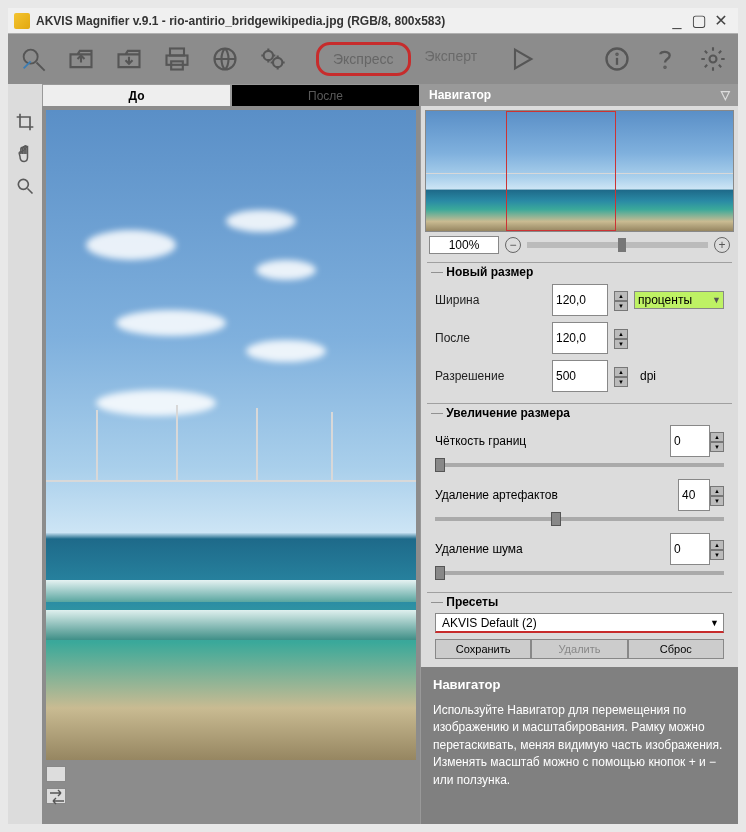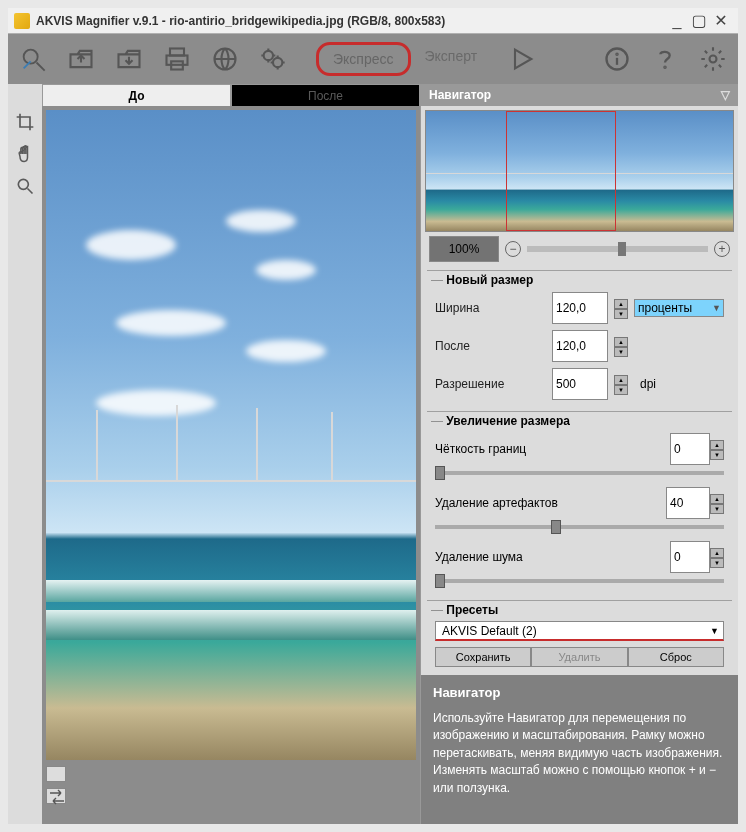--- a/index.html
+++ b/index.html
@@ -28,33 +28,33 @@
   .image-view { width: 100%; height: 650px; overflow:hidden; position:relative; }
   .below-canvas { margin-top:6px; display:flex; flex-direction:column; gap:6px;}
   .sw { width:20px; height:16px; border:1px solid #888; background:#ddd;}
   .right-panel { width: 318px; background: #dcdcdc; display: flex; flex-direction: column; border-left:1px solid #999;}
   .panel-hdr { height: 22px; background: #999; color: #fff; font-weight: bold; padding: 0 8px; display:flex; align-items:center; font-size:12px;}
   .panel-hdr .collapse { margin-left:auto; color:#ddd; cursor:pointer;}
   .navigator { padding: 4px; }
   .nav-img { width: 100%; height: 122px; position:relative; overflow:hidden; border:1px solid #888;}
   .nav-rect { position:absolute; border:1px solid #cc3333; }
   .zoom-row { display:flex; align-items:center; gap:6px; margin-top:4px; padding:0 4px;}
-  .zoom-input { width:70px; height:26px; text-align:center; border:1px solid #888; background:#737373;}
+  .zoom-input { width:70px; height:18px; text-align:center; border:1px solid #888; background:#ffffff;}
   .zoom-slider { flex:1; height:6px; background:#bbb; position:relative;}
   .zoom-thumb { position:absolute; left:50%; top:-4px; width:8px; height:14px; background:#777;}
   .zoom-icn { width:16px; height:16px; border:1px solid #666; border-radius:50%; display:flex; align-items:center; justify-content:center; cursor:pointer; color:#555;}
   .group { margin: 4px 6px; }
   .group-title { font-weight:bold; font-size:12px; padding:2px 4px; border-top:1px solid #a0a0a0; }
   .group-title::before { content:"— "; color:#888; font-weight:normal;}
   .row { display:flex; align-items:center; padding:3px 8px; gap:6px;}
   .row label { flex:1; font-size:12px; color:#222;}
   .num-input { width:56px; height:18px; border:1px solid #888; text-align:left; padding:15px 3px;}
   .spin { width:14px; height:18px; display:flex; flex-direction:column;}
   .spin div{flex:1; background:#bbb; border:1px solid #777; font-size:6px; text-align:center; line-height:8px; cursor:pointer;}
-  .select { height:18px; border:1px solid #888; background:#7dd3fc; padding:0 3px; display:flex; align-items:center; position:relative; font-size:12px;}
+  .select { height:18px; border:1px solid #888; background:#bef264; padding:0 3px; display:flex; align-items:center; position:relative; font-size:12px;}
   .select .arrow{ position:absolute; right:2px; font-size:9px; color:#555;}
   .slider-row { padding:3px 8px;}
   .slider-track { height:4px; background:#aaa; position:relative; margin:6px 0;}
   .slider-thumb { position:absolute; top:-5px; width:10px; height:14px; background:#888; border:1px solid #555;}
   .slider-head { display:flex; align-items:center;}
   .slider-head label{flex:1; font-size:12px;}
   .preset-select { margin:2px 8px; height:20px; border:1px solid #888; background:#fff; display:flex; align-items:center; padding:0 6px; position:relative; border-bottom:2px solid #c72c2c;}
   .preset-select .arrow{position:absolute; right:4px; font-size:9px;}
   .btn-row { display:flex; padding:4px 8px;}
   .btn { flex:1; height:20px; background:#ccc; border:1px solid #888; text-align:center; line-height:18px; cursor:pointer; font-size:11px;}
@@ -275,21 +275,21 @@
                 <div>▼</div>
               </div>
           </div>
           <div class="slider-track">
               <div class="slider-thumb" style="left:0%;"></div>
             </div>
         </div>
         <div class="slider-row">
           <div class="slider-head">
             <label>Удаление артефактов</label>
-            <input class="num-input" style="width: 44px;" value="40">
+            <input class="num-input" style="width: 32px;" value="40">
             <div class="spin">
                 <div>▲</div>
                 <div>▼</div>
               </div>
           </div>
           <div class="slider-track">
               <div class="slider-thumb" style="left:40%;"></div>
             </div>
         </div>
         <div class="slider-row">

